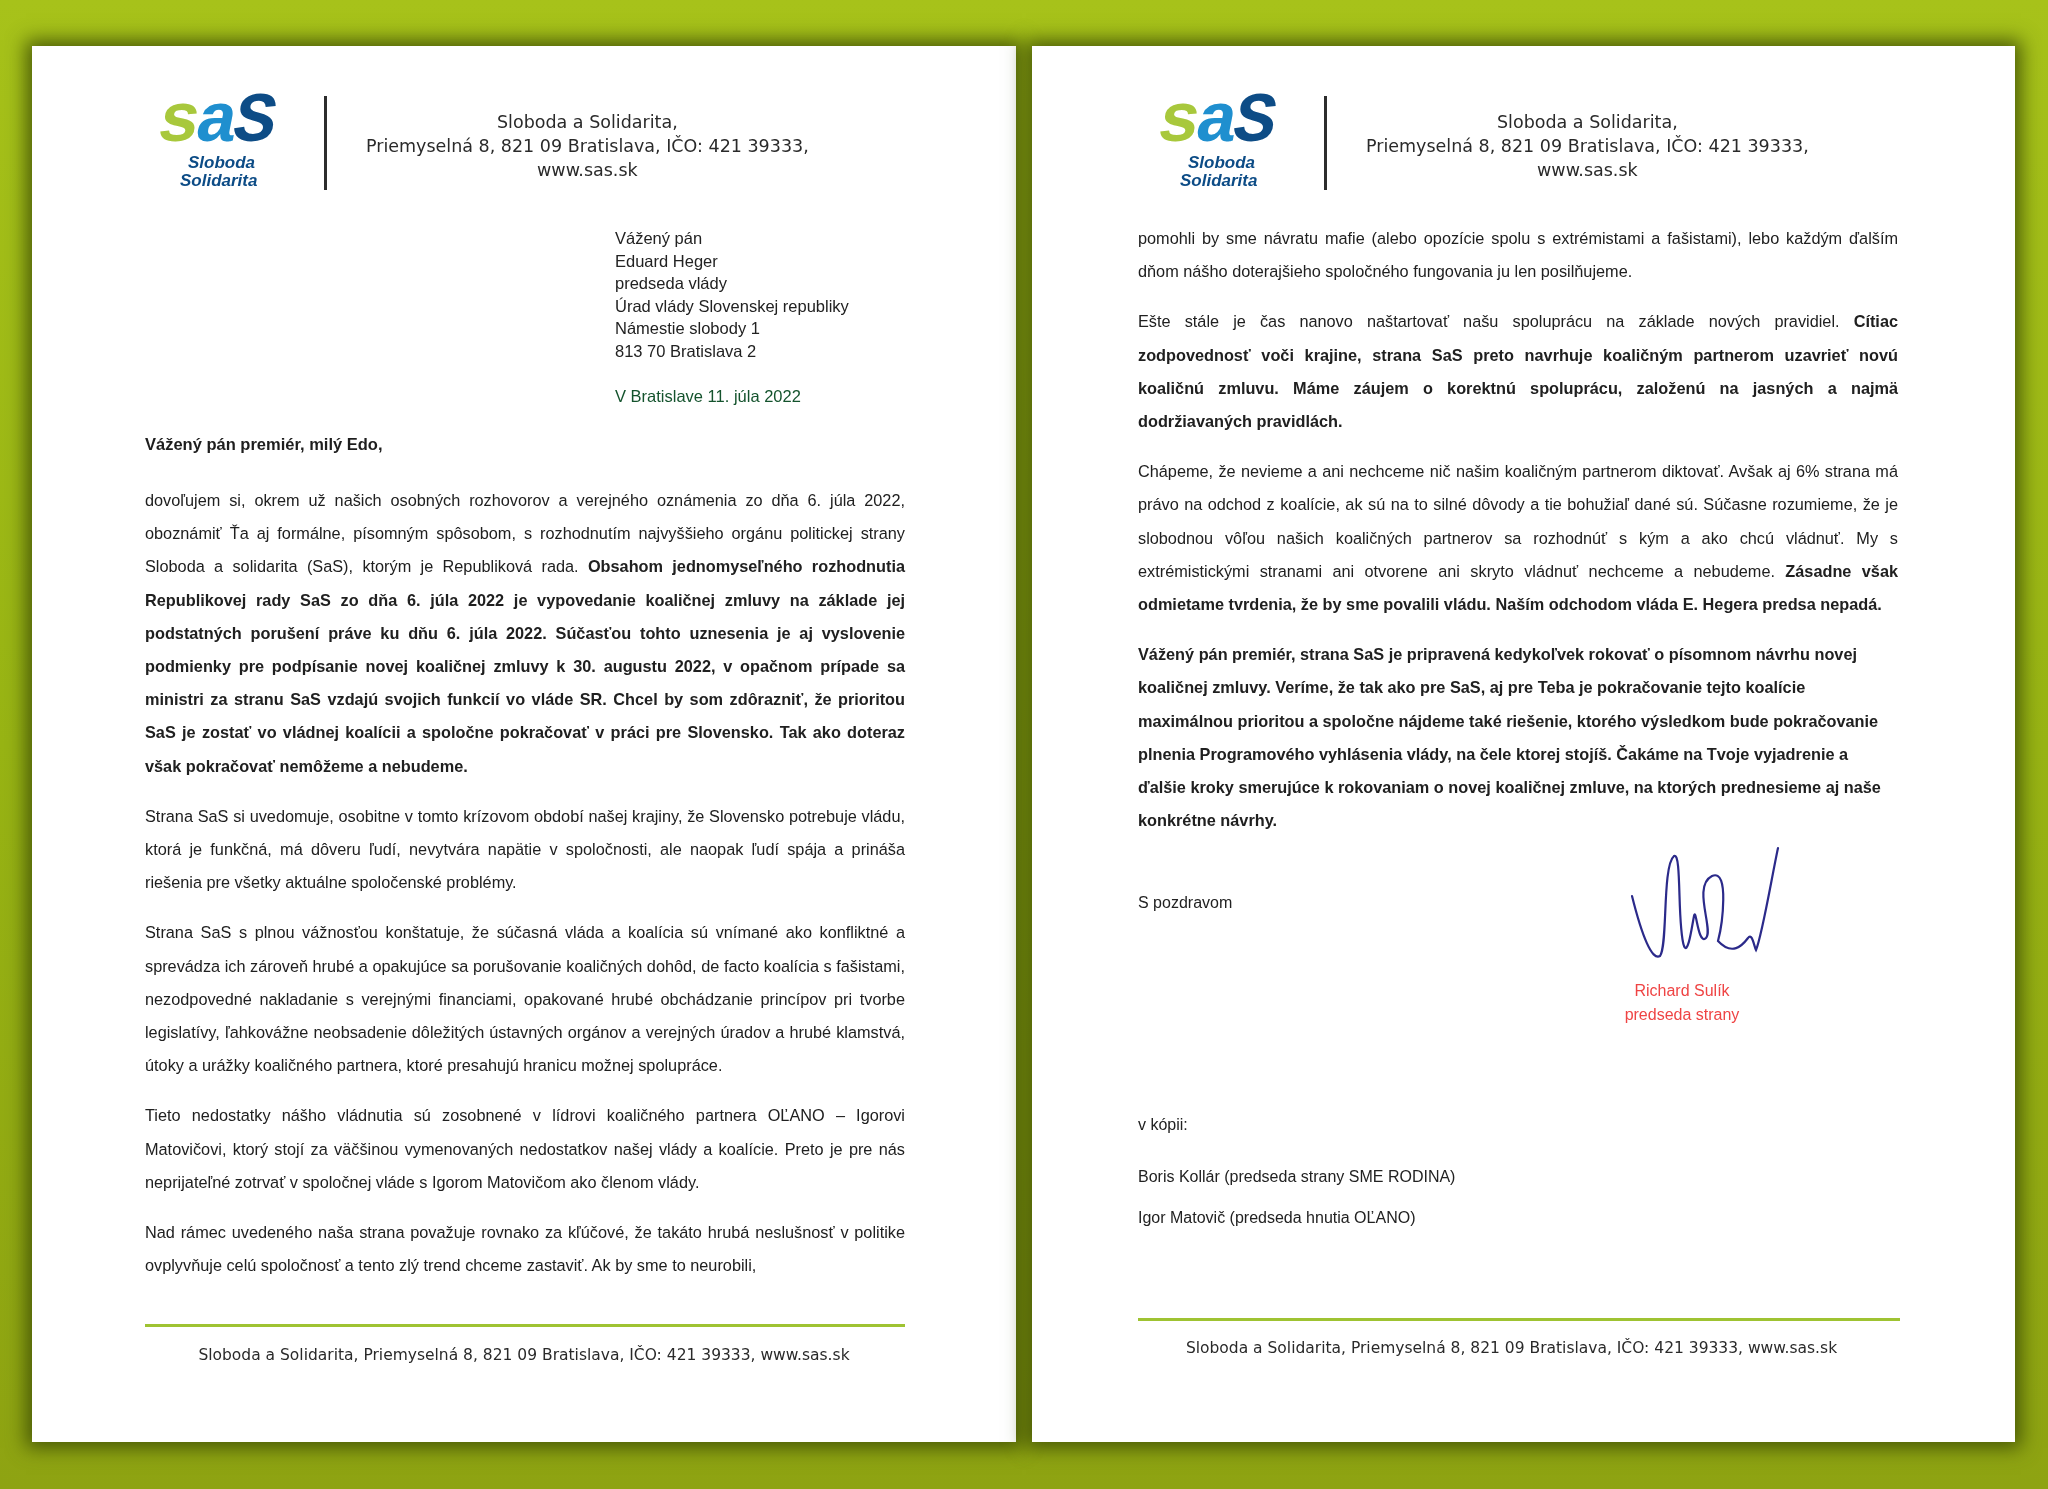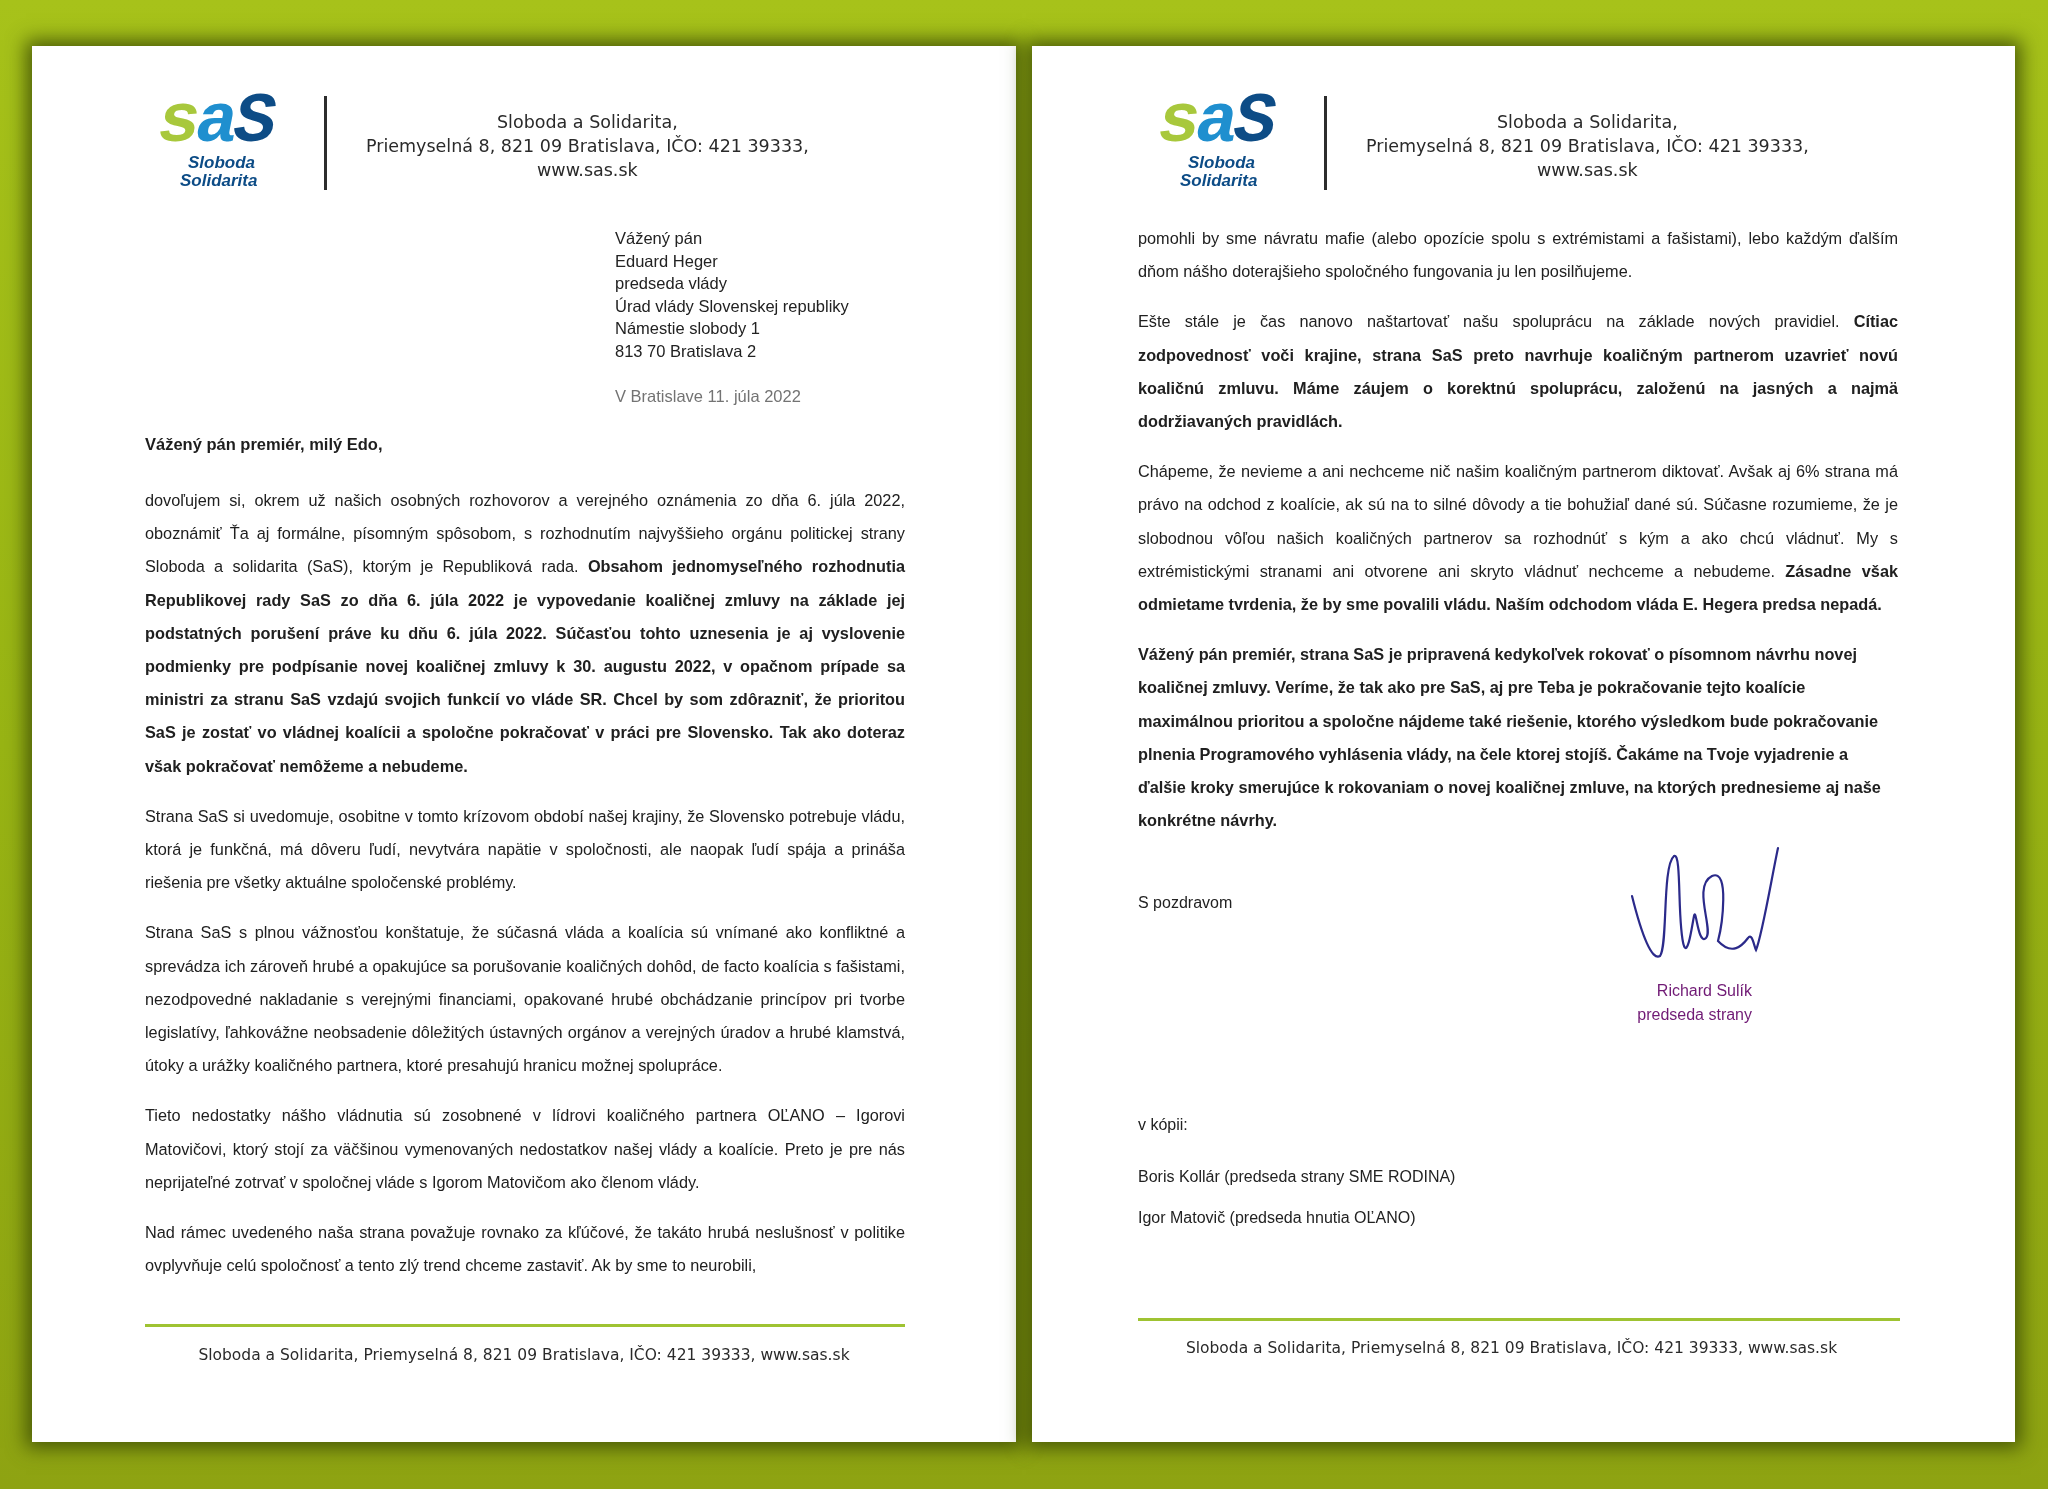--- a/index.html
+++ b/index.html
@@ -23,37 +23,37 @@
   .logo .s1 { color: #a8c83c; }
   .logo .a1 { color: #1f8fcf; }
   .logo .s2 { color: #0d4c86; }
   .logo .sub { position: absolute; left: 24px; font-weight: bold; font-style: italic; font-size: 17px; line-height: 18px; color: #0d4c86; }
   .logo .sub1 { top: 60px; left: 30px; }
   .logo .sub2 { top: 78px; left: 22px; }
   .hdr-divider { position: absolute; top: 50px; left: 292px; width: 3px; height: 94px; background: #2d2d2d; }
   .hdr-text { position: absolute; top: 64px; left: 334px; font-family: "DejaVu Sans", sans-serif; font-size: 17.5px; line-height: 24px; color: #2a2a2a; white-space: nowrap; text-align: center; }
 
   .addr { position: absolute; top: 181px; left: 583px; font-size: 16.5px; line-height: 22.6px; color: #222; white-space: nowrap; }
-  .date { position: absolute; top: 341px; left: 583px; font-size: 16.5px; color: #737373; white-space: nowrap; }
+  .date { position: absolute; top: 341px; left: 583px; font-size: 16.5px; color: #14532d; white-space: nowrap; }
   .salutation { position: absolute; top: 389px; left: 113px; font-size: 16.5px; font-weight: bold; white-space: nowrap; }
 
   .body { position: absolute; left: 113px; width: 760px; font-size: 16.3px; line-height: 33.2px; text-align: justify; color: #202020; }
   #page-right .body { left: 106px; width: 760px; }
   .body p { margin: 0 0 17px 0; }
   .body b { font-weight: bold; }
   .para-left-1 { top: 438px; }
 
   .footer-line { position: absolute; left: 113px; width: 760px; top: 1278px; height: 3px; background: #9fc332; }
   #page-right .footer-line { left: 106px; width: 762px; top: 1272px; }
   .footer-text { position: absolute; left: 0; width: 100%; text-align: center; top: 1300px; font-family: "DejaVu Sans", sans-serif; font-size: 15.5px; color: #2a2a2a; }
   #page-right .footer-text { top: 1293px; left: -12px; }
 
   .closing { position: absolute; left: 106px; top: 848px; font-size: 16px; color: #222; }
   .signature { position: absolute; left: 590px; top: 800px; width: 160px; height: 120px; }
-  .signer { position: absolute; left: 580px; top: 933px; font-size: 16px; line-height: 24px; color: #701a75; text-align: right; width: 140px; }
+  .signer { position: absolute; left: 580px; top: 933px; font-size: 16px; line-height: 24px; color: #ef4444; text-align: center; width: 140px; }
   .cc-label { position: absolute; left: 106px; top: 1070px; font-size: 16px; color: #222; }
   .cc-list { position: absolute; left: 106px; top: 1110px; font-size: 16px; line-height: 41px; color: #222; }
 </style>
 </head>
 <body>
 
 <div class="page" id="page-left">
   <div class="logo">
     <div class="big"><span class="s1">s</span><span class="a1">a</span><span class="s2">S</span></div>
     <div class="sub sub1">Sloboda</div>

